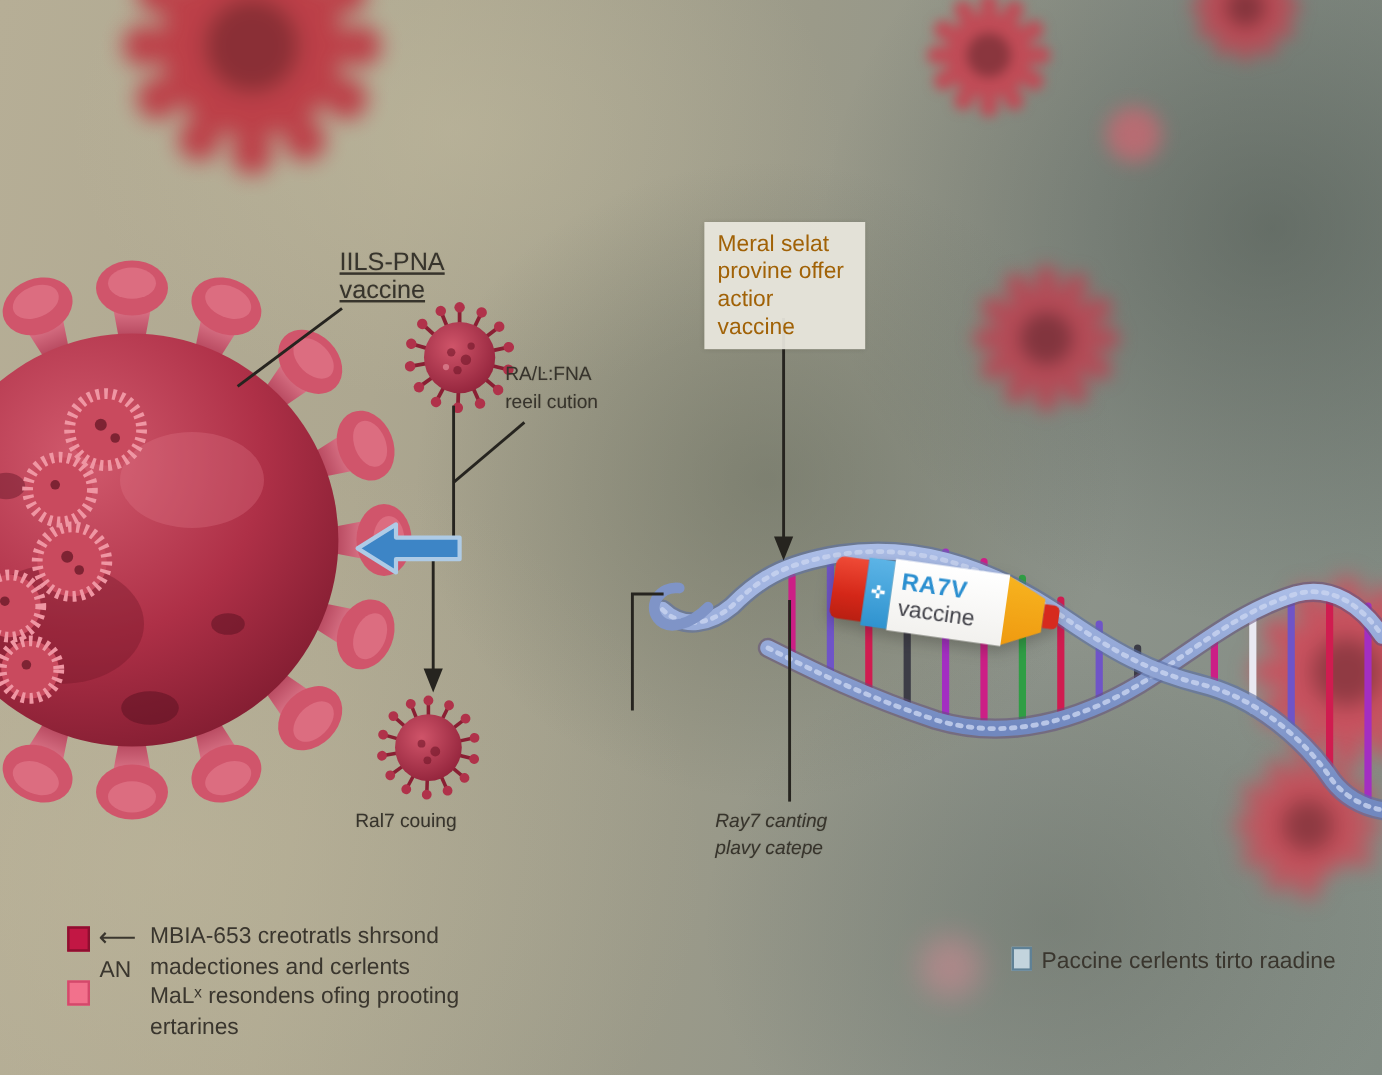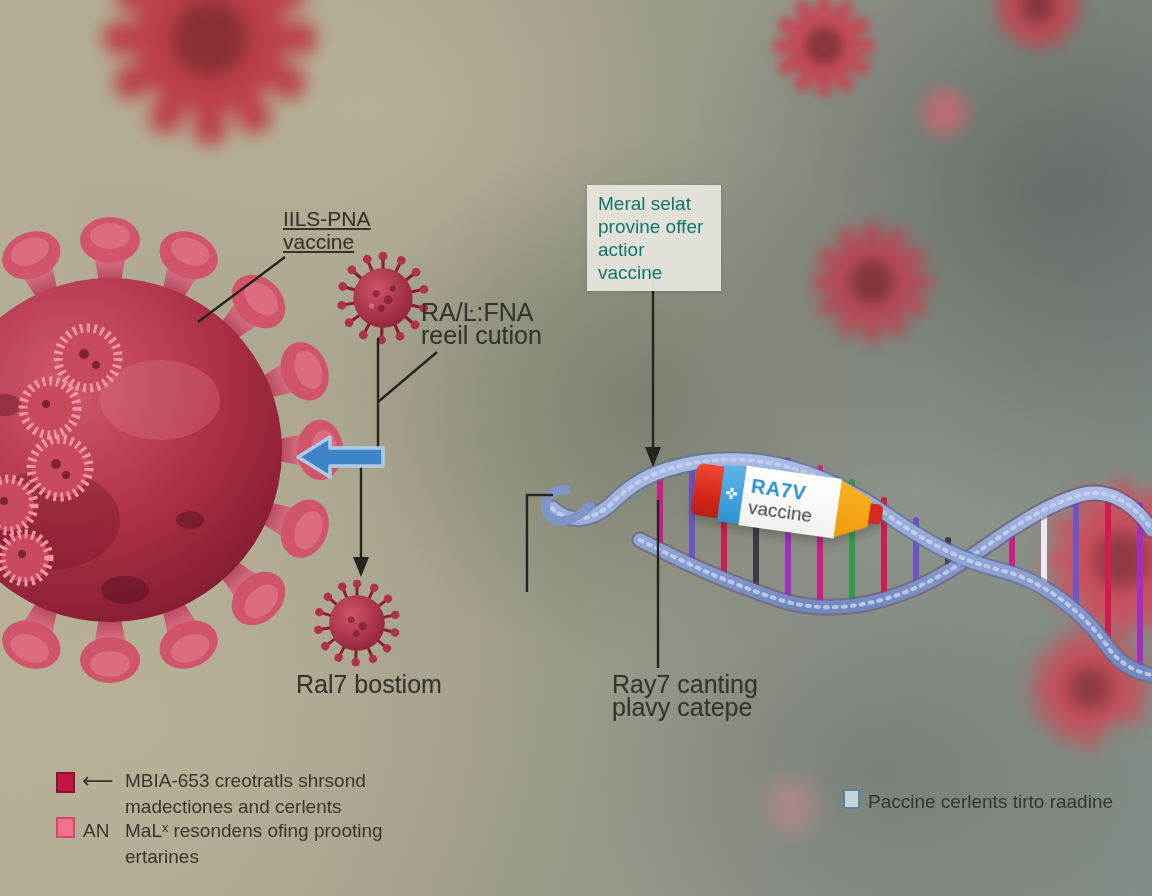--- a/index.html
+++ b/index.html
@@ -12,25 +12,25 @@
       radial-gradient(420px 340px at 880px 770px, rgba(92,100,92,.38), transparent 70%),
       radial-gradient(640px 520px at 140px 720px, rgba(196,188,160,.40), transparent 70%),
       radial-gradient(460px 320px at 380px 110px, rgba(196,189,161,.45), transparent 70%),
       linear-gradient(100deg,#b6ae96 0%,#ada790 28%,#9b9a89 52%,#8e948b 72%,#828c84 100%);
   }
   .abs{position:absolute;}
   
   .bv{position:absolute;overflow:visible;}
   
   .note-box{
-    position:absolute;background:rgba(233,231,222,.93);color:#0f766e;
+    position:absolute;background:rgba(233,231,222,.93);color:#a16207;
     padding:7px 11px;font-size:19px;line-height:23px;font-weight:500;
     box-shadow:0 1px 4px rgba(40,40,30,.18);
   }
-  .lbl{position:absolute;color:#37342c;font-size:25px;line-height:23px;font-weight:500;
+  .lbl{position:absolute;color:#37342c;font-size:16px;line-height:23px;font-weight:500;
        text-shadow:0 0 1px rgba(60,55,45,.25);}
   .lbl span{display:block;}
   
   .vial{position:absolute;left:694px;top:458px;width:190px;height:64px;
         transform:rotate(8deg);transform-origin:10px 32px;display:flex;align-items:center;
         filter:drop-shadow(0 5px 6px rgba(30,25,20,.28));}
   .vial .cap{width:27px;height:52px;background:linear-gradient(180deg,#ef4a36,#d42718 60%,#b91f12);
              border-radius:7px 0 0 7px;}
   .vial .band{width:23px;height:57px;background:linear-gradient(180deg,#5cb4e6,#2f93cf);
               display:flex;align-items:center;justify-content:center;color:#fff;font-size:15px;}
@@ -380,38 +380,38 @@
   </div>
 
   <div class="note-box" style="left:587px;top:185px;width:112px;">
     <span style="display:block">Meral selat</span>
     <span style="display:block">provine offer</span>
     <span style="display:block">actior vaccine</span>
   </div>
 
 
   <div class="lbl" style="left:296px;top:673px;">
-    <span>Ral7 bostiom</span>
-  </div>
-
-  <div class="lbl" style="left:612px;top:673px;">
+    <span>Ral7 couing</span>
+  </div>
+
+  <div class="lbl" style="left:596px;top:673px;font-style:italic;">
     <span>Ray7 canting</span>
     <span>plavy catepe</span>
   </div>
 
   <div>
     <div class="sw" style="left: 56px; top: 772px; width: 19px; height: 21px; border: 2px solid rgb(142, 15, 48); background-color: rgb(194, 23, 68);"></div>
     <span class="legend-text" style="left:82px;top:768px;font-size:22px;">⟵</span>
     <div class="legend-text" style="left:125px;top:768px;">
       <span style="display:block">MBIA-653 creotratls shrsond</span>
       <span style="display:block">madectiones and cerlents</span>
     </div>
 
     <div class="sw" style="left: 56px; top: 817px; width: 19px; height: 21px; border: 2px solid rgb(212, 73, 107); background-color: rgb(242, 113, 140);"></div>
-    <span class="legend-text" style="left:83px;top:818px;">AN</span>
+    <span class="legend-text" style="left:83px;top:796px;">AN</span>
     <div class="legend-text" style="left:125px;top:818px;">
       <span style="display:block">MaLˣ resondens ofing prooting</span>
       <span style="display:block">ertarines</span>
     </div>
 
     <div class="sw" style="left: 843px; top: 789px; width: 17px; height: 20px; border: 2px solid rgb(95, 129, 150); background-color: rgb(195, 212, 221);"></div>
     <span class="legend-text" style="left:868px;top:789px;">Paccine cerlents tirto raadine</span>
   </div>
 
 </div>

